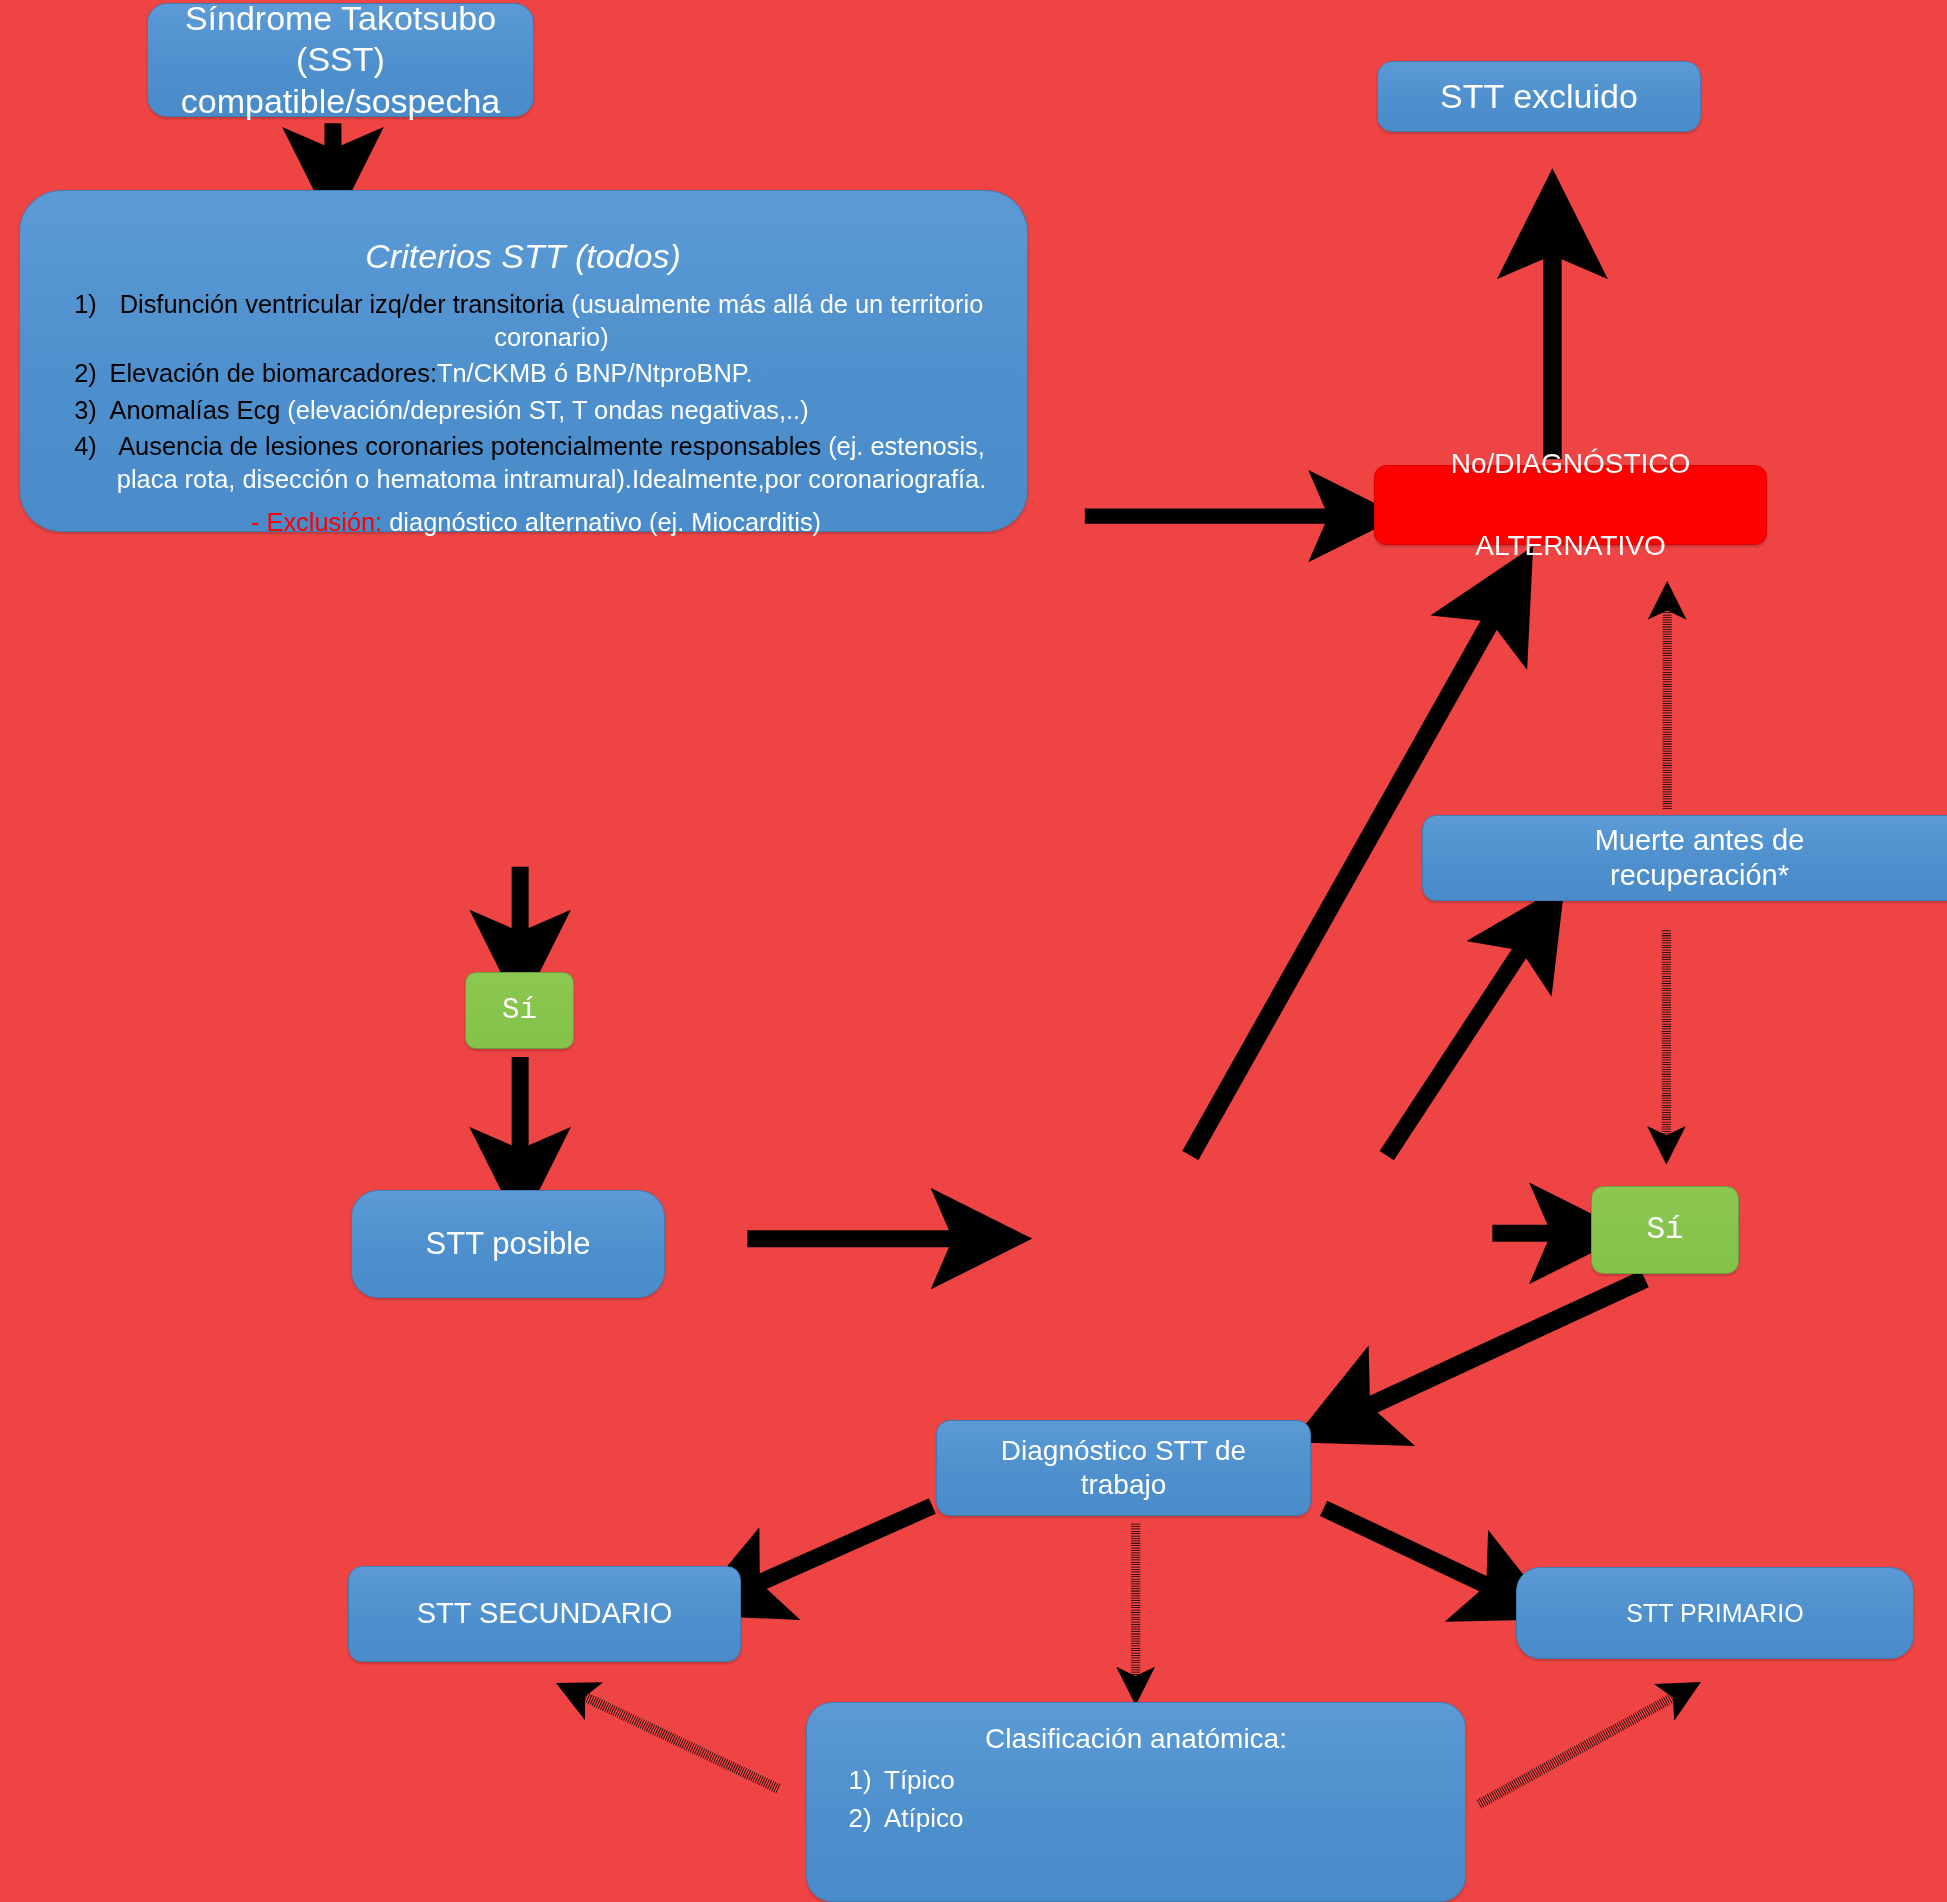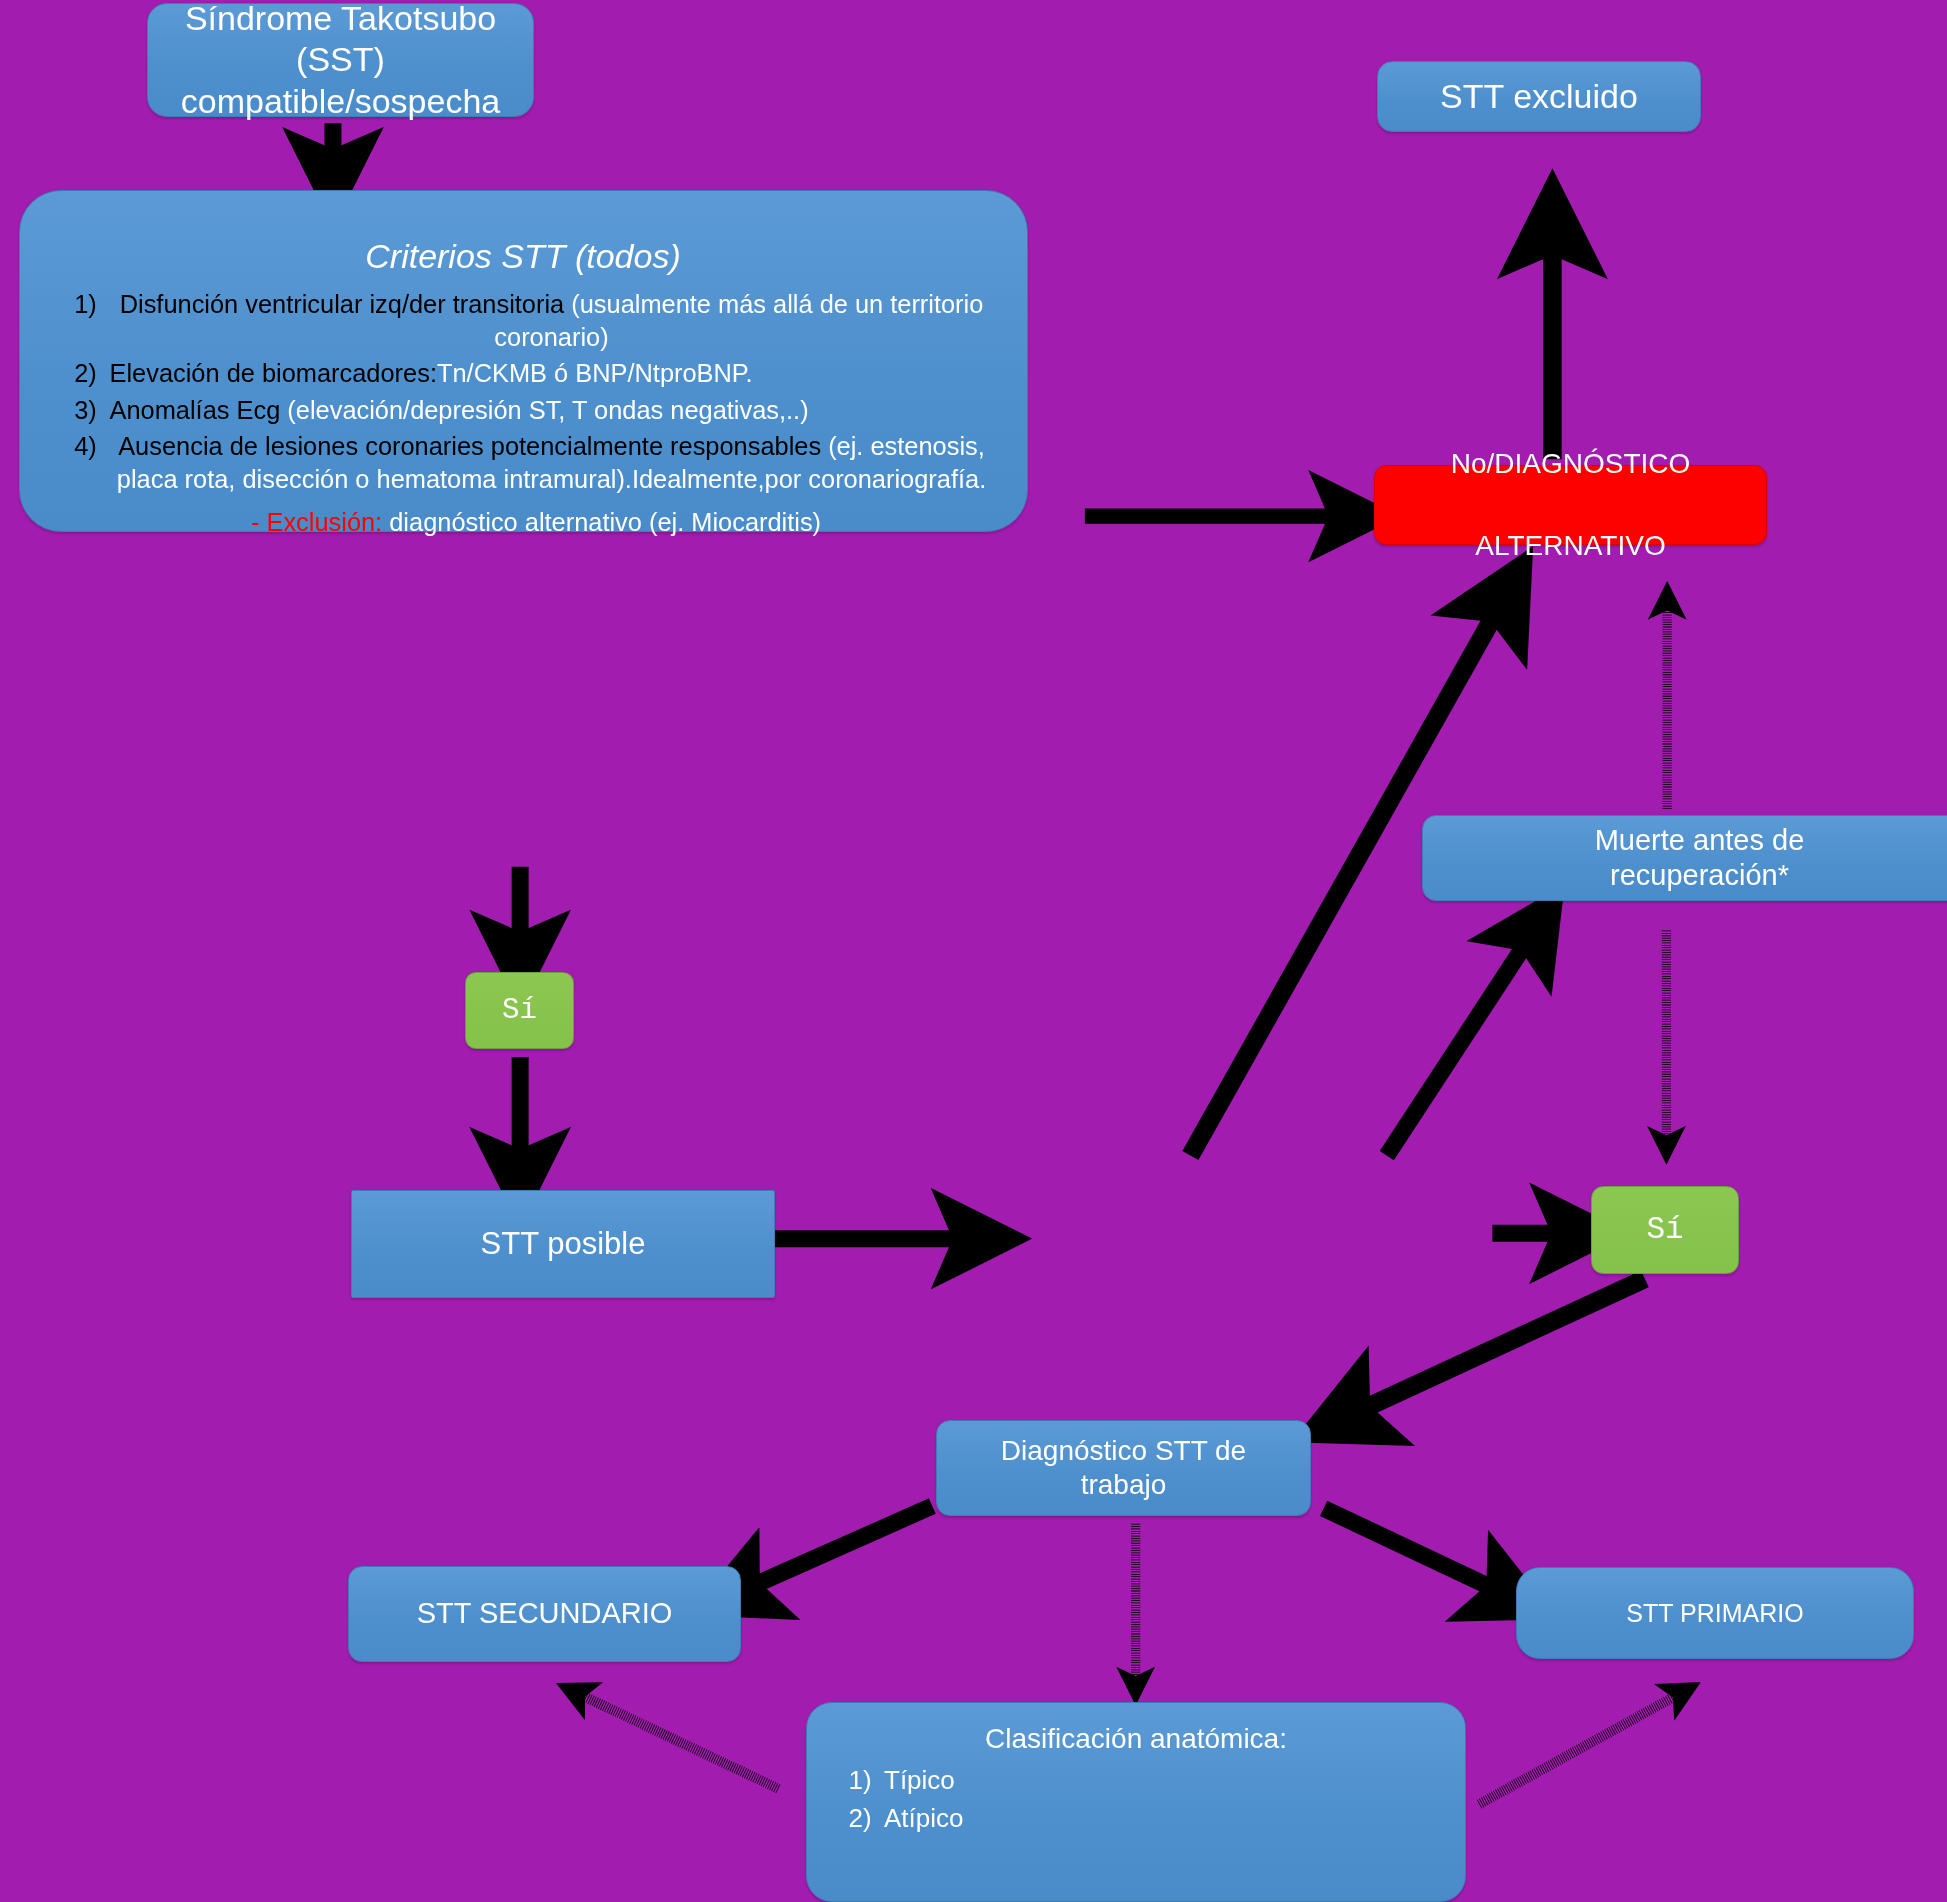--- a/index.html
+++ b/index.html
@@ -4,21 +4,21 @@
 <style>
   html,body{margin:0;padding:0;background:#ffffff;}
   body{
     font-family:"Liberation Sans", sans-serif;
     -webkit-font-smoothing:antialiased;
   }
   #stage{
     position:relative;
     width:1947px;
     height:1902px;
-    background:#a21caf;
+    background:#ef4444;
     overflow:hidden;
   }
   svg#edges{
     position:absolute;
     left:0; top:0;
     width:1947px;
     height:1902px;
     pointer-events:none;
     z-index:1;
   }
@@ -56,21 +56,21 @@
   }
 
   
   #n-sst-suspect{ left:147px;  top:3.1px;    width:387px;  height:114px;  font-size:34px; border-radius:20px;}
   #n-stt-excluido{ left:1377px; top:41px;   width:324px;  height:71px;   font-size:34px; border-radius:15.4px;margin-top:20px;}
   #n-criterios{    left:18.5px;   top:190px;  width:1009px; height:342px;  border-radius:42px;
                    align-items:stretch; justify-content:flex-start; padding:13px; }
   #n-alt-diag{     left:1374px; top:465px;  width:393px;  height:80px;  font-size:28px; }
   #n-muerte{       left:1422px; top:815px; width:555px;  height:86px;  font-size:29px; border-radius:14px;}
   #n-si-1{         left:465px;  top:972px; width:109px;  height:77px;  font-size:29px; border-radius:10.8px;}
-  #n-stt-posible{  left:351px;  top:1190px; width:424px;  height:108px;  font-size:31px; border-radius:2px;}
+  #n-stt-posible{  left:351px;  top:1190px; width:314px;  height:108px;  font-size:31px; border-radius:27px;}
   #n-recup{        left:992px; top:1181px; width:489px;  height:117px;  font-size:34px; border-radius:15.4px;}
   #n-si-2{         left:1591px; top:1186px; width:148px;  height:88px;  font-size:31px; border-radius:12.3px;}
   #n-dx-trabajo{   left:936px; top:1420px; width:375px;  height:96px;  font-size:28px; border-radius:14px;}
   #n-secundario{   left:348px;  top:1566px; width:393px;  height:96px;  font-size:29px; border-radius:14px;}
   #n-primario{     left:1516px; top:1567px; width:398px;  height:92px;  font-size:25px; border-radius:24px;}
   #n-clasif{       left:806px; top:1702px; width:660px;  height:200px;  border-radius:26px;
                    align-items:stretch; justify-content:flex-start; padding:0;}
 
   
   .crit-title{

